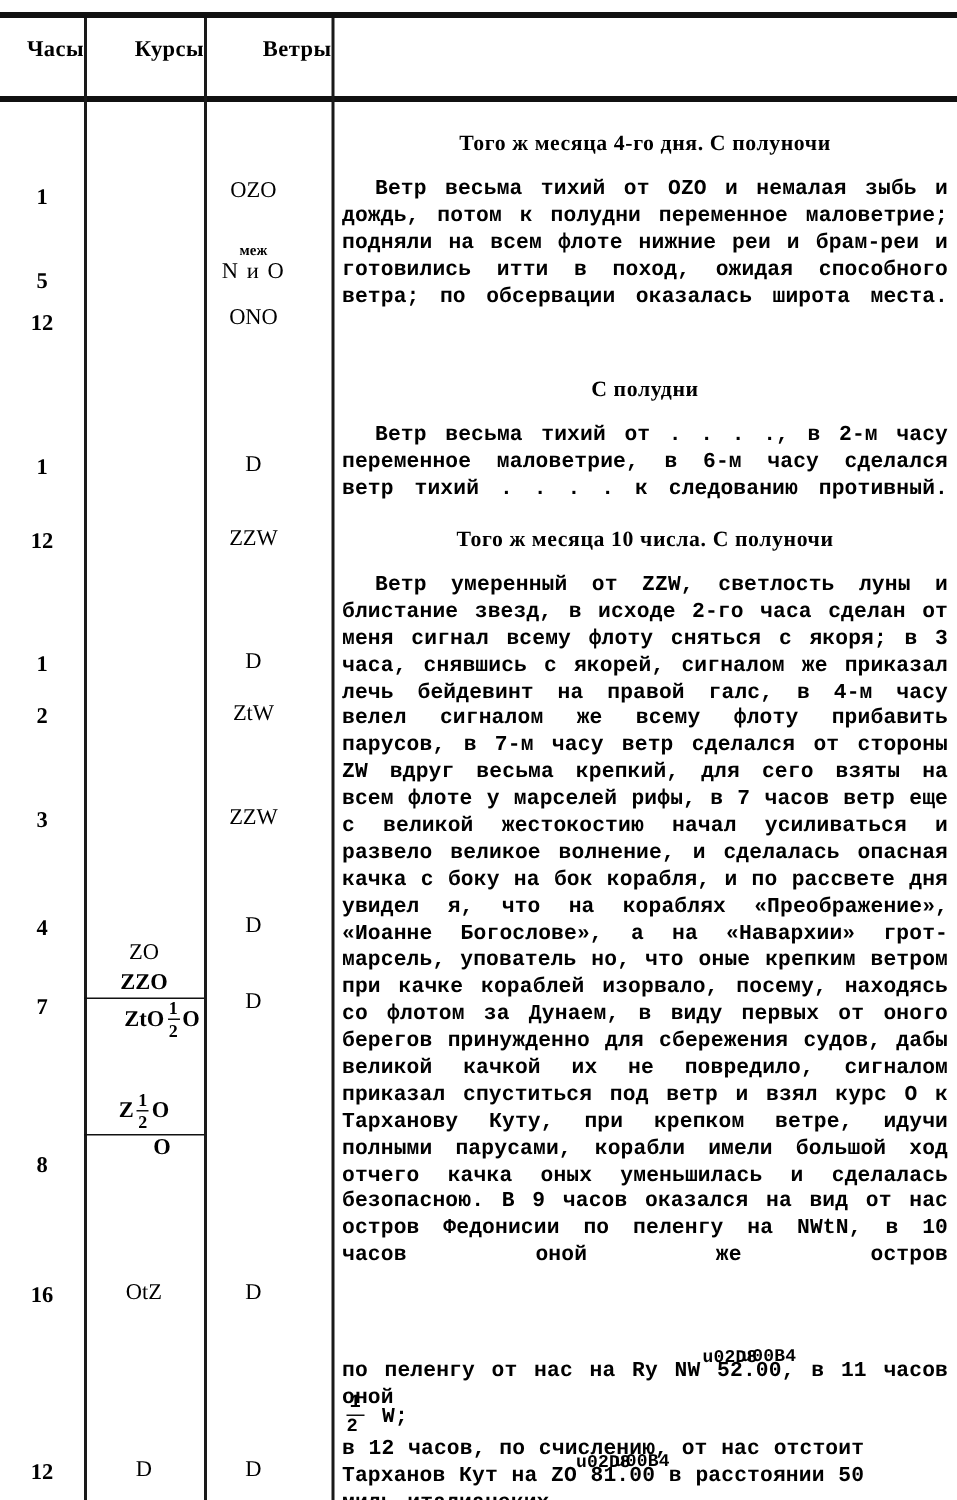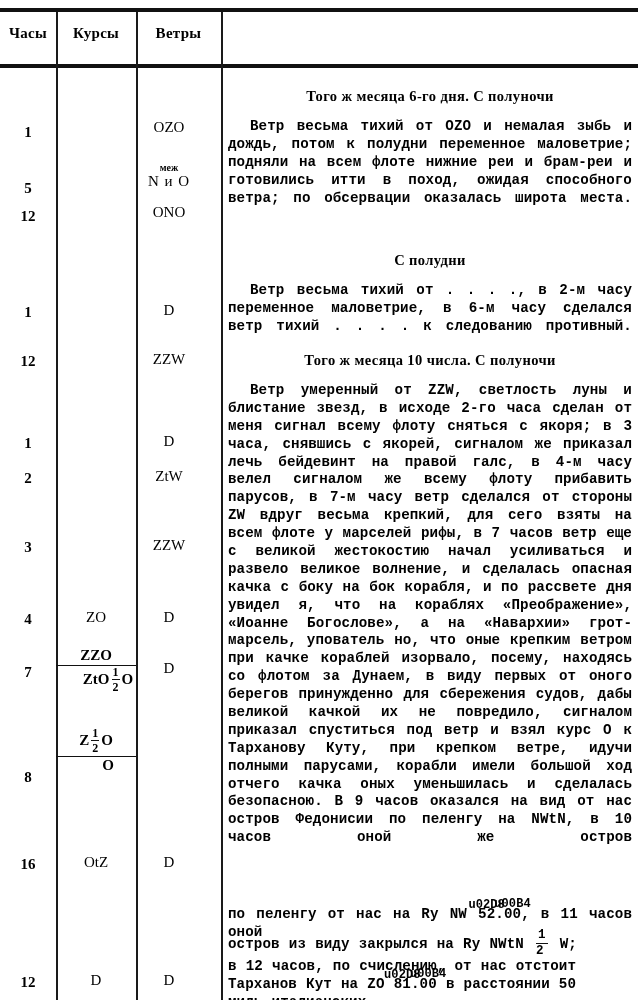--- a/index.html
+++ b/index.html
@@ -45,21 +45,21 @@
   .v1 { left: 56px;  top: 12px; height: 988px; }
   .v2 { left: 136px; top: 12px; height: 988px; }
   .v3 { left: 221px; top: 12px; height: 988px; }
 
   
   .col-head {
     position: absolute;
     top: 25px;
     font-size: 15px;
     font-weight: bold;
-    text-align: center;
+    text-align: right;
     letter-spacing: 0.3px;
   }
   .ch-hours  { left: 0px;   width: 56px; }
   .ch-course { left: 56px;  width: 80px; }
   .ch-wind   { left: 136px; width: 85px; }
 
   
   .cell {
     position: absolute;
     text-align: center;
@@ -223,21 +223,21 @@
   <div class="cell c-hour" style="top:436px">1</div>
   <div class="cell c-wind" style="top:434px">D</div>
 
   <div class="cell c-hour" style="top:471px">2</div>
   <div class="cell c-wind" style="top:469px">ZtW</div>
 
   <div class="cell c-hour" style="top:540px">3</div>
   <div class="cell c-wind" style="top:538px">ZZW</div>
 
   <div class="cell c-hour" style="top:612px">4</div>
-  <div class="cell c-course" style="top:610px">ZO</div>
+  <div class="cell c-course" style="top:628px">ZO</div>
   <div class="cell c-wind" style="top:610px">D</div>
 
   <div class="cell c-hour" style="top:665px">7</div>
   <div class="cell c-course" style="top:648px">
     <span class="stack">
       <span class="num">ZZO</span>
       <span class="den"><span>ZtO</span><span class="frac"><span class="fn">1</span><span class="fd">2</span></span><span>O</span></span>
     </span>
   </div>
   <div class="cell c-wind" style="top:661px">D</div>
@@ -254,21 +254,21 @@
   <div class="cell c-course" style="top:855px">OtZ</div>
   <div class="cell c-wind" style="top:855px">D</div>
 
   <div class="cell c-hour" style="top:975px">12</div>
   <div class="cell c-course" style="top:973px">D</div>
   <div class="cell c-wind" style="top:973px">D</div>
 
   <div class="textcol">
 
     <div class="tb" style="top:88px">
-      <p class="heading">Того ж месяца 6-го дня. С полуночи</p>
+      <p class="heading">Того ж месяца 4-го дня. С полуночи</p>
     </div>
 
     <div class="tb" style="top:118px">
       <p class="para"><span class="indent"></span><span>Ветр весьма тихий от OZO и немалая зыбь и дождь, потом к полудни переменное маловетрие; подняли на всем флоте нижние реи и брам-реи и готовились итти в поход, ожидая способного ветра; по обсервации оказалась широта места.</span></p>
     </div>
 
     <div class="tb" style="top:252px">
       <p class="heading">С полудни</p>
     </div>
 
@@ -282,21 +282,21 @@
 
     <div class="tb" style="top:382px">
       <p class="para"><span class="indent"></span><span>Ветр умеренный от ZZW, светлость луны и блистание звезд, в исходе 2-го часа сделан от меня сигнал всему флоту сняться с якоря; в 3 часа, снявшись с якорей, сигналом же приказал лечь бейдевинт на правой галс, в 4-м часу велел сигналом же всему флоту прибавить парусов, в 7-м часу ветр сделался от стороны ZW вдруг весьма крепкий, для сего взяты на всем флоте у марселей рифы, в 7 часов ветр еще с великой жестокостию начал усиливаться и развело великое волнение, и сделалась опасная качка с боку на бок корабля, и по рассвете дня увидел я, что на кораблях «Преображение», «Иоанне Богослове», а на «Навархии» грот-марсель, упователь но, что оные крепким ветром при качке кораблей изорвало, посему, находясь со флотом за Дунаем, в виду первых от оного берегов принужденно для сбережения судов, дабы великой качкой их не повредило, сигналом приказал спуститься под ветр и взял курс О к Тарханову Куту, при крепком ветре, идучи полными парусами, корабли имели большой ход отчего качка оных уменьшилась и сделалась безопасною. В 9 часов оказался на вид от нас остров Федонисии по пеленгу на NWtN, в 10 часов оной же остров</span></p>
     </div>
 
     <div class="tb" style="top:906px">
       <p class="para last"><span>по пеленгу от нас на Ry NW </span><span class="bearing"><span class="ov">52</span><span>.</span><span class="ac">00</span></span><span>, в 11 часов оной</span></p>
     </div>
 
     <div class="tb" style="top:930px">
-      <p class="para last"><span>остров из виду закрылся на Ry NWtN </span><span class="bigfrac"><span class="fn">1</span><span class="fd">2</span></span><span> W;</span></p>
+      <p class="para last"><span class="bigfrac"><span class="fn">1</span><span class="fd">2</span></span><span> W;</span></p>
     </div>
 
     <div class="tb" style="top:958px">
       <p class="para last">в 12 часов, по счислению, от нас отстоит</p>
     </div>
 
     <div class="tb" style="top:976px">
       <p class="para last"><span>Тарханов Кут на ZO </span><span class="bearing"><span class="ov">81</span><span>.</span><span class="ac">00</span></span><span> в расстоянии 50</span></p>
     </div>
 

